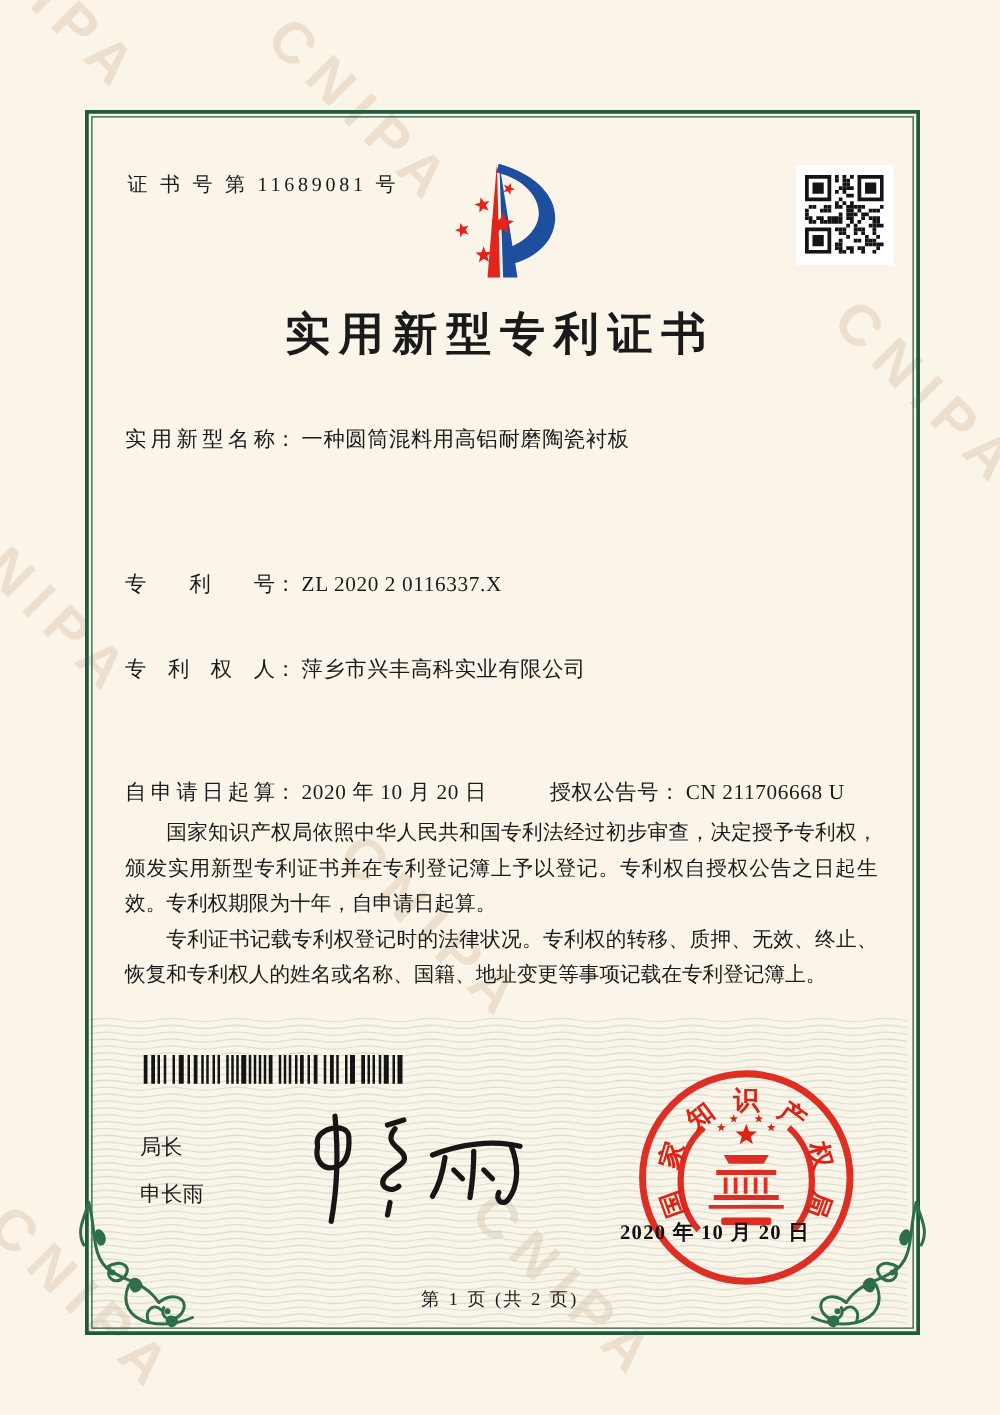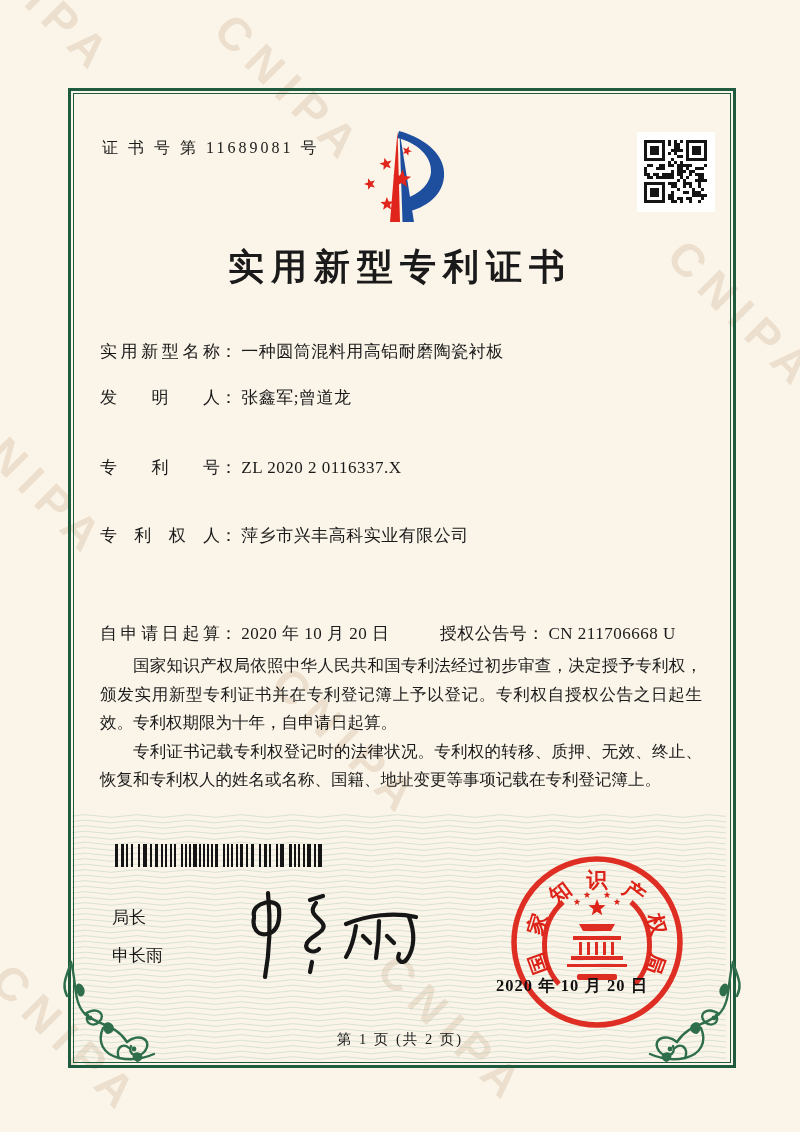--- a/index.html
+++ b/index.html
@@ -317,24 +317,20 @@
         <rect x="6" y="48" width="9" height="9" fill="#141414"></rect>
       </svg>
   </div>
 
   <div class="title">实用新型专利证书</div>
 
   <div class="fieldrow" style="top:340px">
     <span class="flabel">实用新型名称</span><span class="fsep">：</span>
     <span class="fvalue">一种圆筒混料用高铝耐磨陶瓷衬板</span>
   </div>
-  <div class="fieldrow" style="top:386px">
-    <span class="flabel">发明人</span><span class="fsep">：</span>
-    <span class="fvalue">张鑫军;曾道龙</span>
-  </div>
   <div class="fieldrow" style="top:456px">
     <span class="flabel">专利号</span><span class="fsep">：</span>
     <span class="fvalue">ZL 2020 2 0116337.X</span>
   </div>
   <div class="fieldrow" style="top:524px">
     <span class="flabel">专利权人</span><span class="fsep">：</span>
     <span class="fvalue">萍乡市兴丰高科实业有限公司</span>
   </div>
   <div class="fieldrow" style="top:622px">
     <span class="flabel">自申请日起算</span><span class="fsep">：</span>

